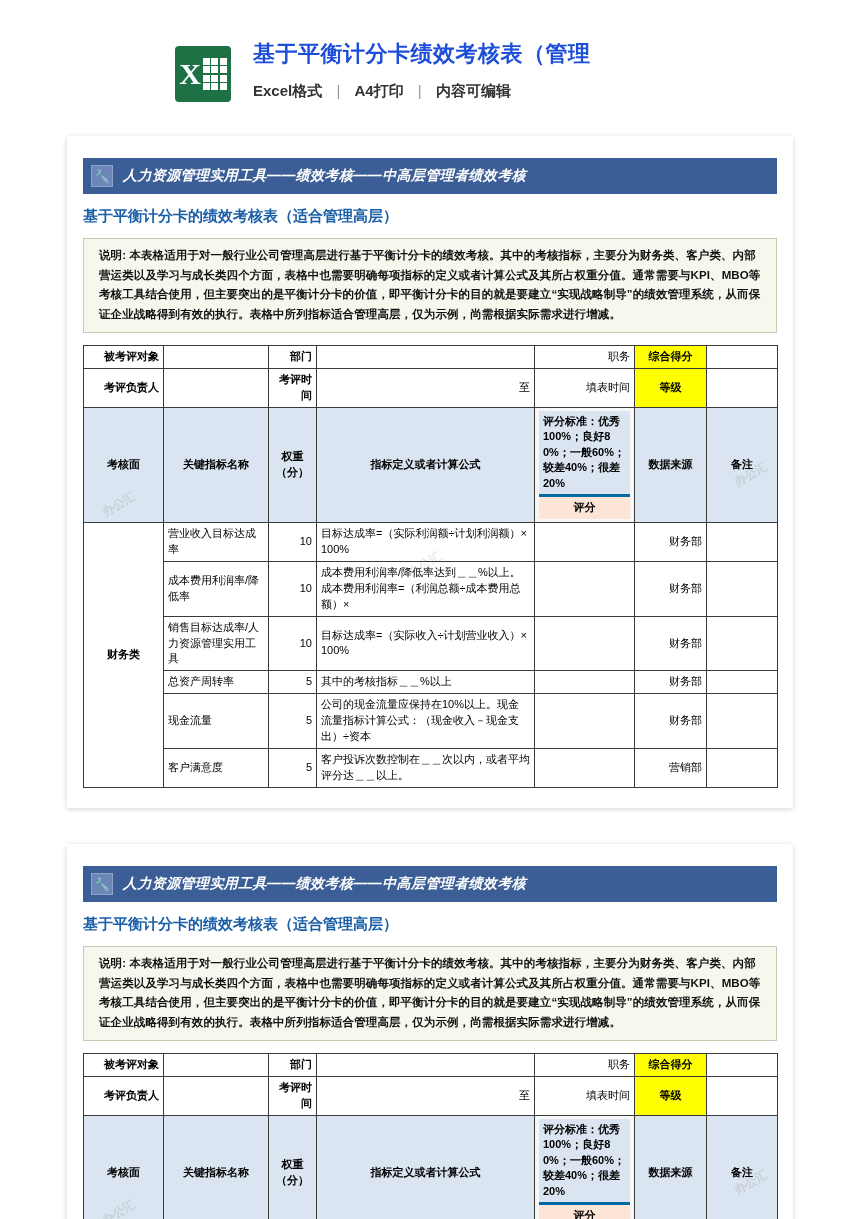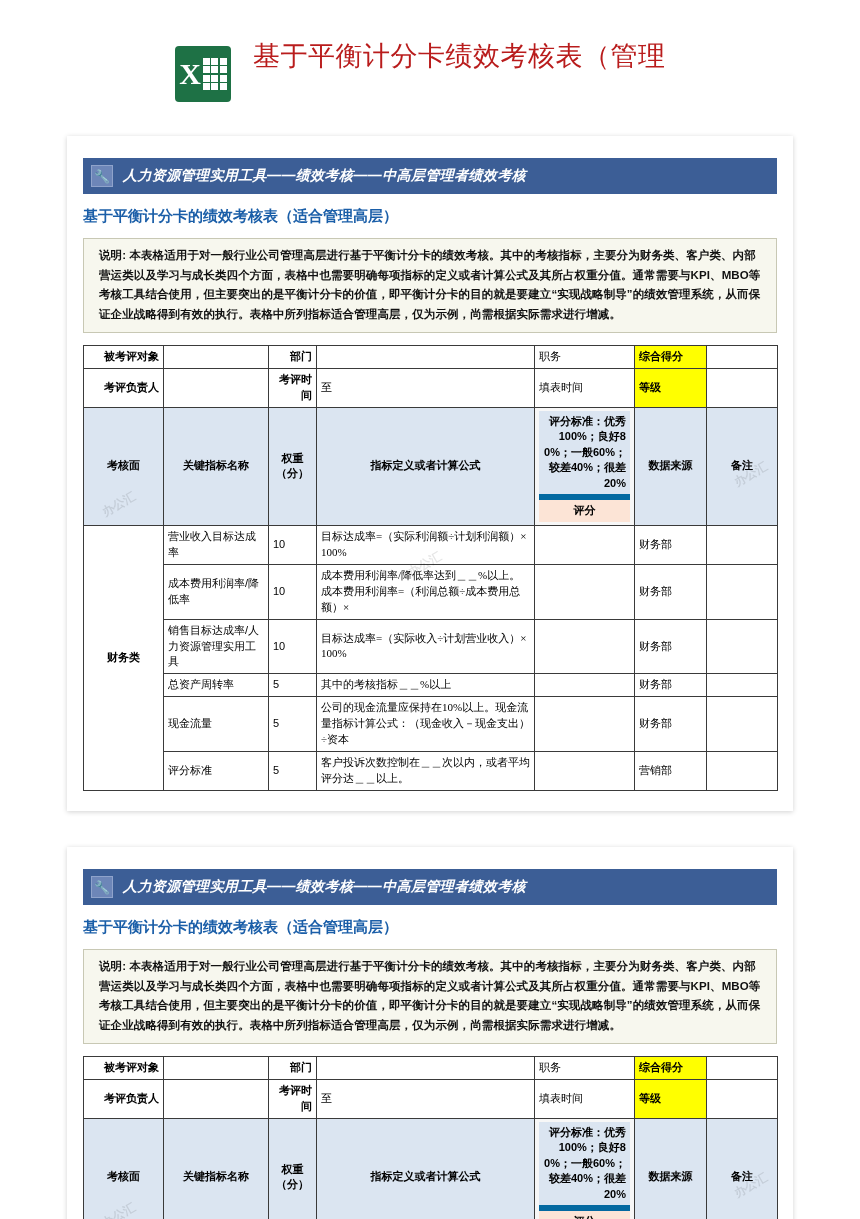--- a/index.html
+++ b/index.html
@@ -43,23 +43,23 @@
   }
   .xls-logo .grid {
     display: grid;
     grid-template-columns: repeat(3, 7px);
     grid-template-rows: repeat(4, 7px);
     gap: 1.5px;
   }
   .xls-logo .grid i { background: #ffffff; display: block; }
   .head-text { padding-left: 22px; }
   .doc-title {
-    font-size: 27px;
-    font-weight: normal;
-    color: #b91c1c;
+    font-size: 22px;
+    font-weight: bold;
+    color: #1d4ed8;
     line-height: 1.25;
     letter-spacing: 0.5px;
   }
   .doc-meta {
     margin-top: 14px;
     font-size: 15px;
     font-weight: bold;
     color: #333333;
   }
   .doc-meta .sep { color: #999999; padding: 0 10px; font-weight: normal; }
@@ -127,58 +127,57 @@
   table.sheet td, table.sheet th {
     border: 1px solid #3a3a3a;
     font-size: 11px;
     color: #000000;
     padding: 3px 4px;
     vertical-align: middle;
     line-height: 1.45;
     word-break: break-all;
   }
   td.lbl { font-weight: bold; text-align: right; }
-  td.ctr { text-align: left; }
+  td.ctr { text-align: right; }
   td.hdr {
     background: #dbe5f1;
     font-weight: bold;
     text-align: center;
   }
   td.yellow {
     background: #ffff00;
     font-weight: bold;
-    text-align: left;
+    text-align: center;
   }
   td.score-hdr {
     background: #f7f7f7;
     font-size: 9px;
     padding: 0;
     text-align: left;
   }
   .score-top {
     background: #dbe5f1;
     padding: 3px 4px;
     font-weight: bold;
     line-height: 1.4;
-    text-align: right;
   }
   .score-bot {
     background: #fce4d6;
     text-align: center;
     font-weight: bold;
     font-size: 11px;
     padding: 3px 0;
-    border-top: 6px solid #0369a1;
+    border-top: 3px solid #0369a1;
   }
   td.catcell {
     font-weight: bold;
     text-align: center;
     margin-top: 16px;
   }
-  td.formula { font-size: 10px; line-height: 1.5; font-family: Liberation Serif, serif; }
+  td.formula { font-size: 10px; line-height: 1.5; }
 
   
   .wm {
     position: absolute;
     color: rgba(0,0,0,0.10);
     font-size: 12px;
     font-weight: bold;
     transform: rotate(-30deg);
     pointer-events: none;
     white-space: nowrap;
@@ -204,20 +203,27 @@
         <i></i>
         <i></i>
         <i></i>
         <i></i>
         <i></i>
         <i></i>
     </span>
   </div>
   <div class="head-text">
     <div class="doc-title">基于平衡计分卡绩效考核表（管理</div>
+    <div class="doc-meta">
+      <span>Excel格式</span>
+      <span class="sep">|</span>
+      <span>A4打印</span>
+      <span class="sep">|</span>
+      <span>内容可编辑</span>
+    </div>
   </div>
 </div>
 
 <div class="preview-card">
   <div class="wm" style="left:34px; top:360px;">办公汇</div>
   <div class="wm" style="left:340px; top:420px;">办公汇</div>
   <div class="wm" style="right:24px; top:330px;">办公汇</div>
 
   <div class="banner">
     <span class="banner-icon">🔧</span>
@@ -305,21 +311,21 @@
       </tr>
       <tr>
         <td>现金流量</td>
         <td class="ctr">5</td>
         <td class="formula">公司的现金流量应保持在10%以上。现金流量指标计算公式：（现金收入－现金支出）÷资本</td>
         <td></td>
         <td class="ctr">财务部</td>
         <td></td>
       </tr>
       <tr>
-        <td>评分标准</td>
+        <td>客户满意度</td>
         <td class="ctr">5</td>
         <td class="formula">客户投诉次数控制在＿＿次以内，或者平均评分达＿＿以上。</td>
         <td></td>
         <td class="ctr">营销部</td>
         <td></td>
       </tr>
     </tbody>
   </table>
 </div>
 

